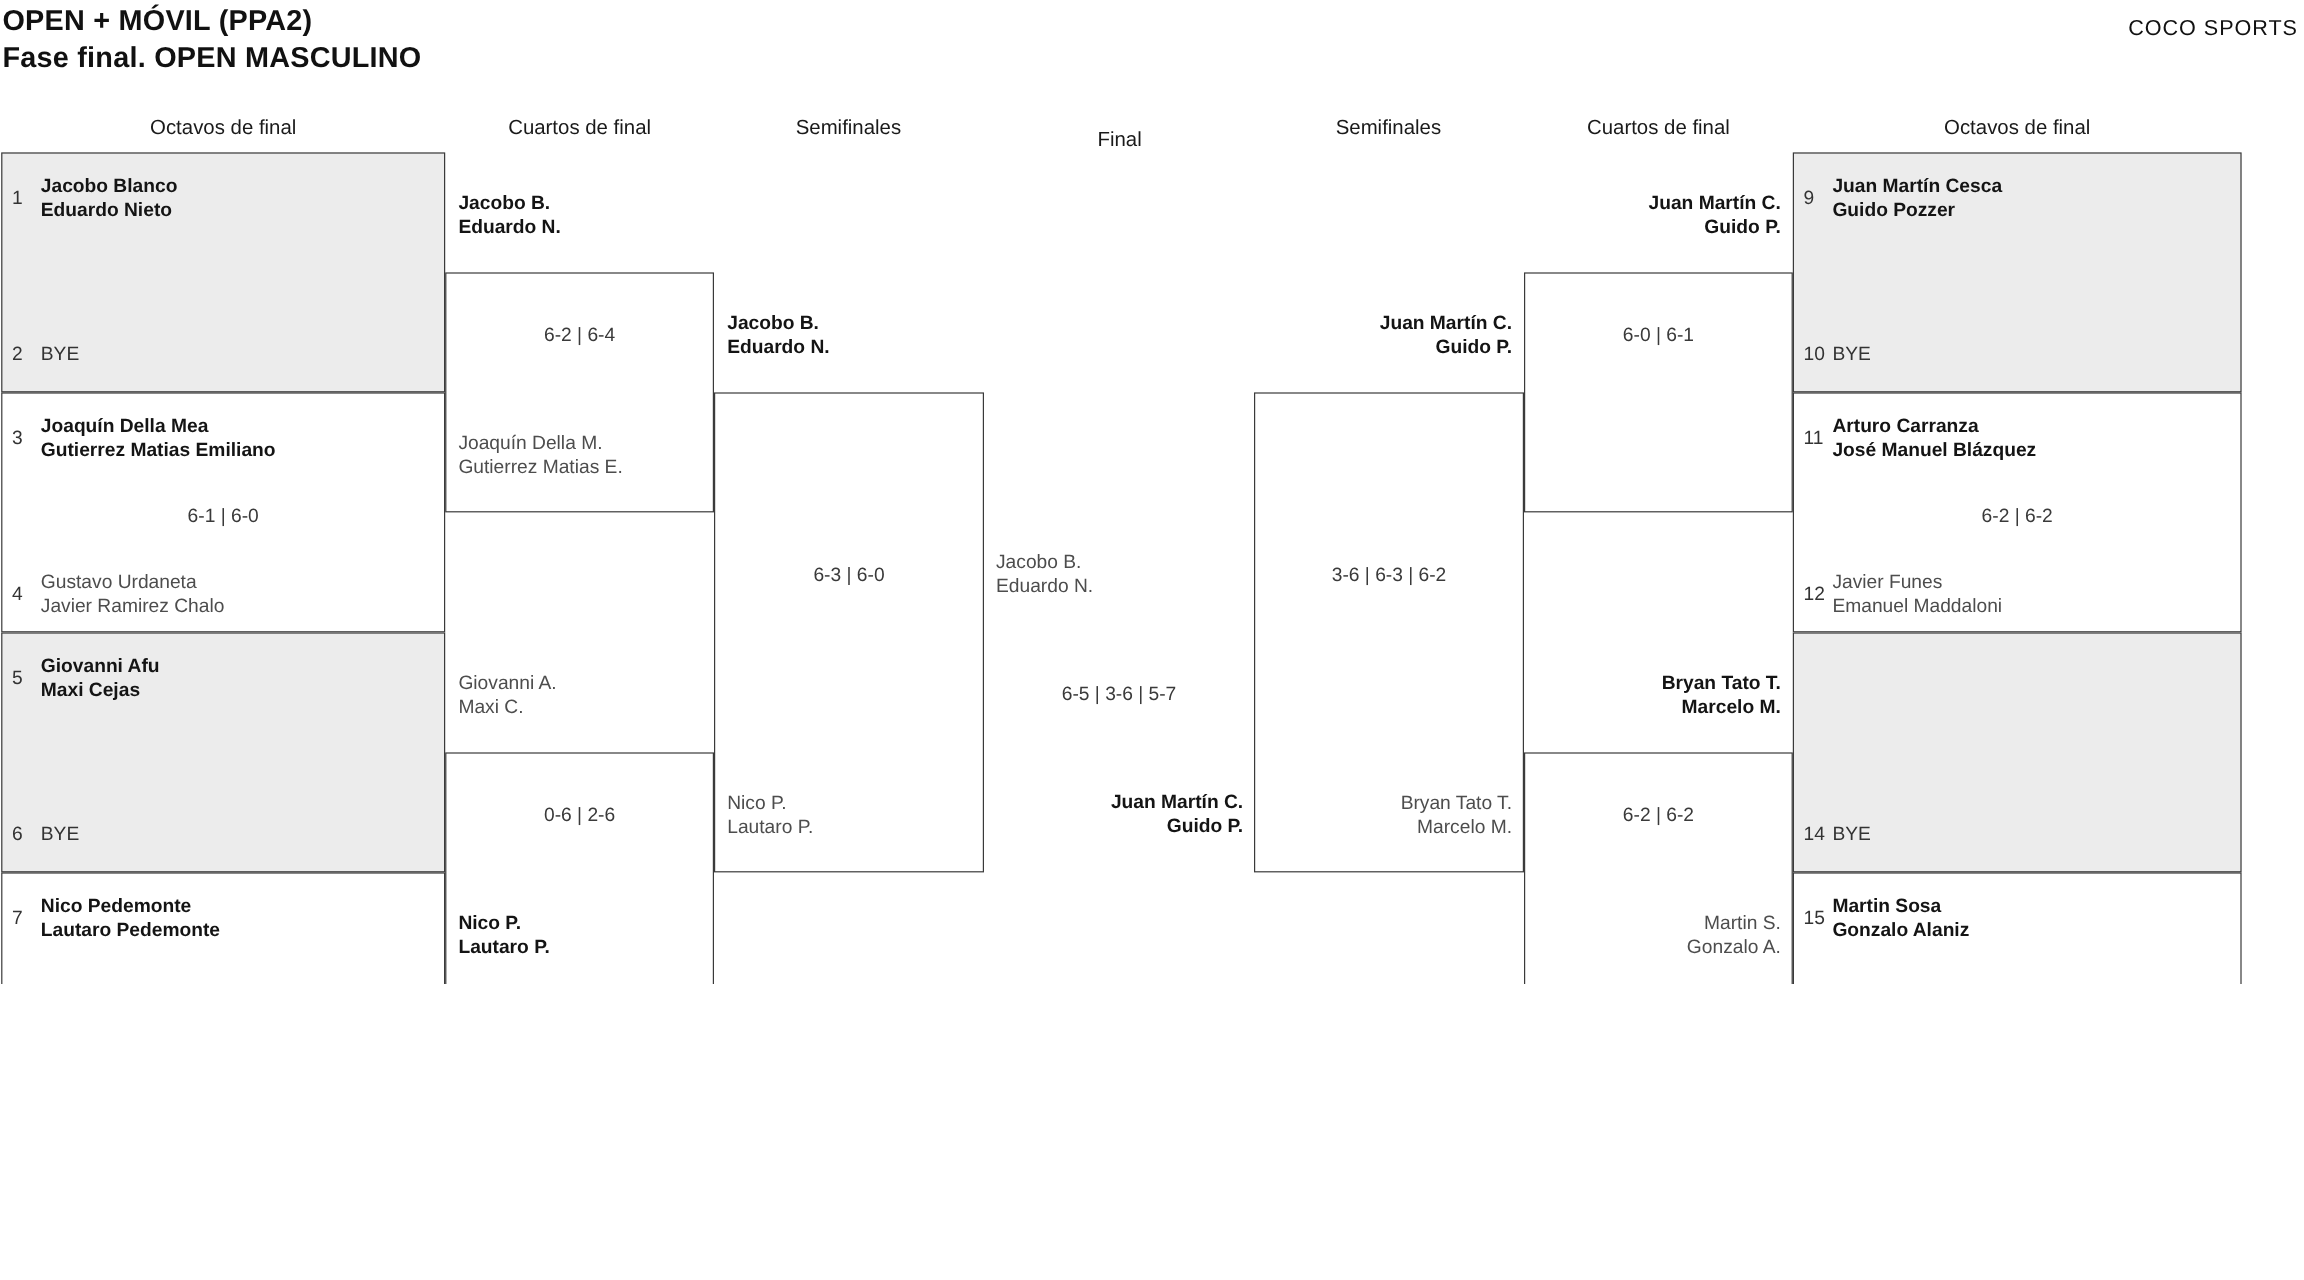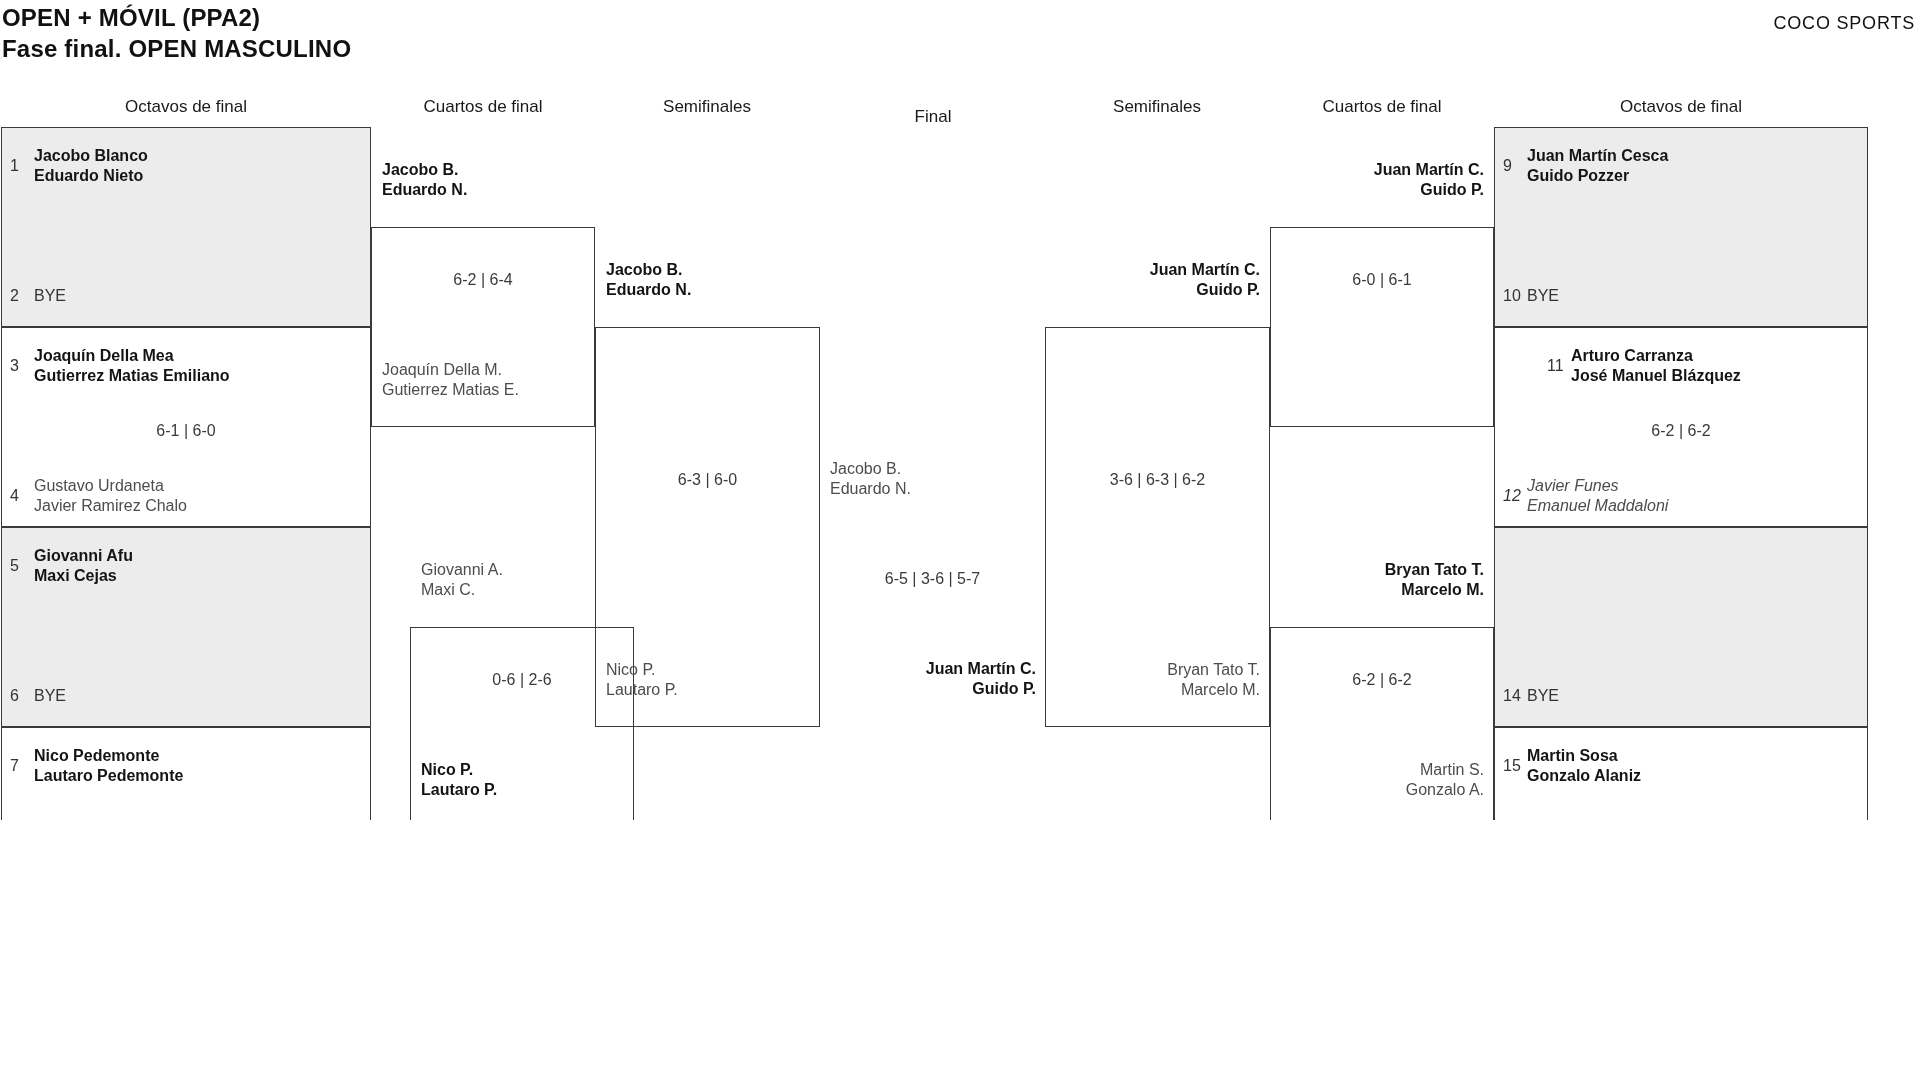--- a/index.html
+++ b/index.html
@@ -131,28 +131,28 @@
         </div>
       </div>
       <div class="slot-row" style="top: 168px;">
         <div class="seed">10</div>
         <div class="names t-bye">
           <div class="nline">BYE</div>
         </div>
       </div>
     </div>
     <div class="box" style="left: 1494px; top: 327px; width: 374px; height: 200px;">
-      <div class="slot-row" style="top: 38px; margin-left: 44px;">
+      <div class="slot-row" style="top: 38px;">
         <div class="seed">11</div>
         <div class="names t-winner">
           <div class="nline">Arturo Carranza</div>
           <div class="nline">José Manuel Blázquez</div>
         </div>
       </div>
-      <div class="slot-row" style="top: 168px; font-style: italic;">
+      <div class="slot-row" style="top: 168px;">
         <div class="seed">12</div>
         <div class="names t-loser">
           <div class="nline">Javier Funes</div>
           <div class="nline">Emanuel Maddaloni</div>
         </div>
       </div>
       <div class="score" style="top: 103px;">6-2 | 6-2</div>
     </div>
     <div class="box shaded" style="left: 1494px; top: 527px; width: 374px; height: 200px;">
       <div class="slot-row" style="top: 168px;">
@@ -181,21 +181,21 @@
       <div class="team left t-winner" style="top: -48px;">
         <div class="nline">Jacobo B.</div>
         <div class="nline">Eduardo N.</div>
       </div>
       <div class="team left t-loser" style="top: 152px;">
         <div class="nline">Joaquín Della M.</div>
         <div class="nline">Gutierrez Matias E.</div>
       </div>
       <div class="score" style="top: 52px;">6-2 | 6-4</div>
     </div>
-    <div class="box" style="left: 371px; top: 627px; width: 224px; height: 200px; margin-left: 39px;">
+    <div class="box" style="left: 371px; top: 627px; width: 224px; height: 200px;">
       <div class="team left t-loser" style="top: -48px;">
         <div class="nline">Giovanni A.</div>
         <div class="nline">Maxi C.</div>
       </div>
       <div class="team left t-winner" style="top: 152px;">
         <div class="nline">Nico P.</div>
         <div class="nline">Lautaro P.</div>
       </div>
       <div class="score" style="top: 52px;">0-6 | 2-6</div>
     </div>

